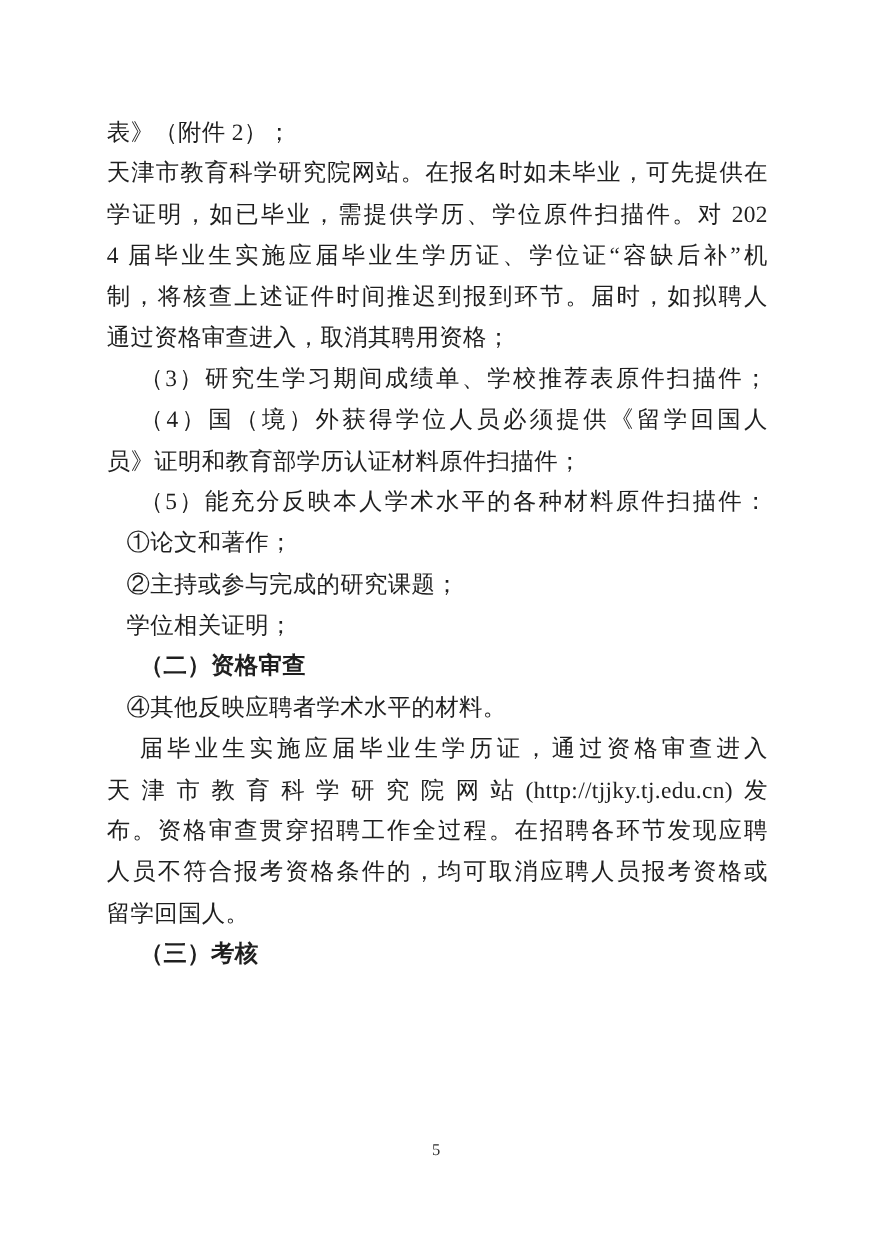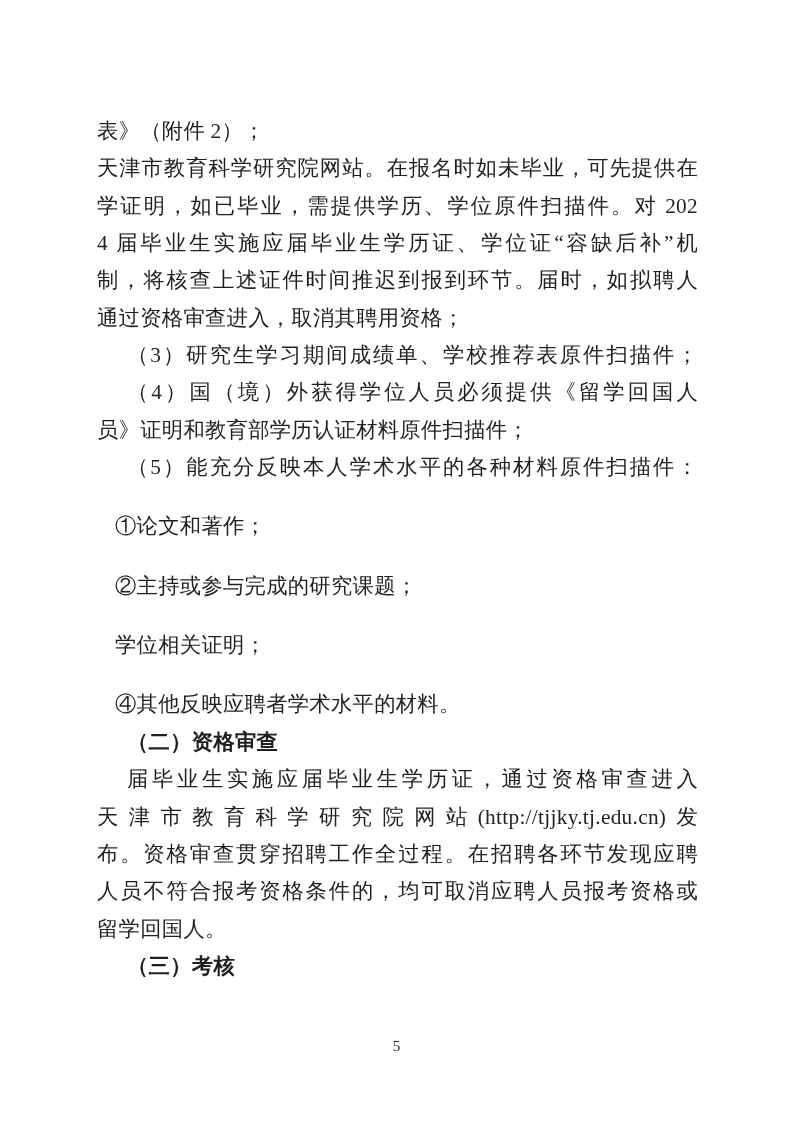--- a/index.html
+++ b/index.html
@@ -12,36 +12,36 @@
     width: 793px;
     height: 1122px;
     background: #ffffff;
     color: #1f1f1f;
     font-family: "Liberation Serif", "DejaVu Serif", serif;
     overflow: hidden;
   }
   .content {
     position: absolute;
     left: 97px;
-    top: 113px;
+    top: 102px;
     width: 601px;
   }
   .line {
     height: 37.35px;
     line-height: 37.35px;
     font-size: 21.3px;
     letter-spacing: 0.3px;
     text-align: left;
   }
   .line.fill {
     text-align: justify;
     text-align-last: justify;
   }
   .line.indent  { padding-left: 30px; }
-  .line.circled { padding-left: 18px; margin-top: 22px; }
+  .line.circled { padding-left: 18px; }
   .line.heading { padding-left: 30px; font-weight: bold; }
   .page-footer {
     position: absolute;
     left: 0;
     right: 0;
     top: 1036px;
     text-align: center;
     font-size: 15px;
     line-height: 20px;
     color: #2a2a2a;
@@ -58,22 +58,22 @@
       <div class="line plain fill">4 届毕业生实施应届毕业生学历证、学位证“容缺后补”机</div>
       <div class="line plain fill">制，将核查上述证件时间推迟到报到环节。届时，如拟聘人</div>
       <div class="line plain">通过资格审查进入，取消其聘用资格；</div>
       <div class="line indent fill">（3）研究生学习期间成绩单、学校推荐表原件扫描件；</div>
       <div class="line indent fill">（4）国（境）外获得学位人员必须提供《留学回国人</div>
       <div class="line plain">员》证明和教育部学历认证材料原件扫描件；</div>
       <div class="line indent fill">（5）能充分反映本人学术水平的各种材料原件扫描件：</div>
       <div class="line circled">①论文和著作；</div>
       <div class="line circled">②主持或参与完成的研究课题；</div>
       <div class="line circled">学位相关证明；</div>
+      <div class="line heading">（二）资格审查</div>
       <div class="line circled">④其他反映应聘者学术水平的材料。</div>
-      <div class="line heading">（二）资格审查</div>
       <div class="line indent fill">届毕业生实施应届毕业生学历证，通过资格审查进入</div>
       <div class="line plain fill">天津市教育科学研究院网站(http://tjjky.tj.edu.cn)发</div>
       <div class="line plain fill">布。资格审查贯穿招聘工作全过程。在招聘各环节发现应聘</div>
       <div class="line plain fill">人员不符合报考资格条件的，均可取消应聘人员报考资格或</div>
       <div class="line plain">留学回国人。</div>
       <div class="line heading">（三）考核</div>
     </main>
   <footer class="page-footer">
     <span>5</span>
   </footer>

